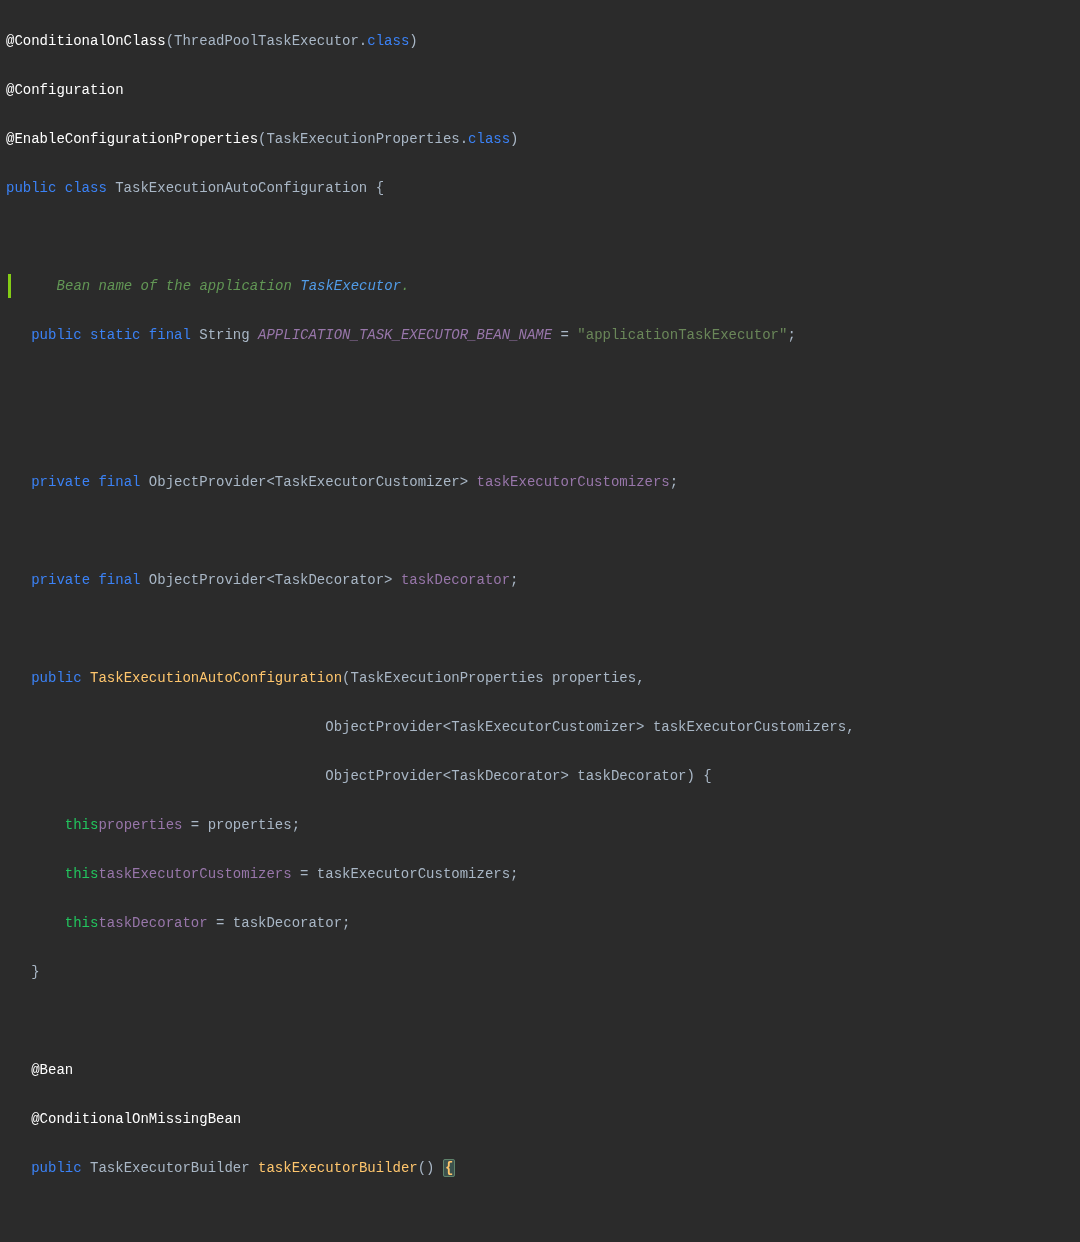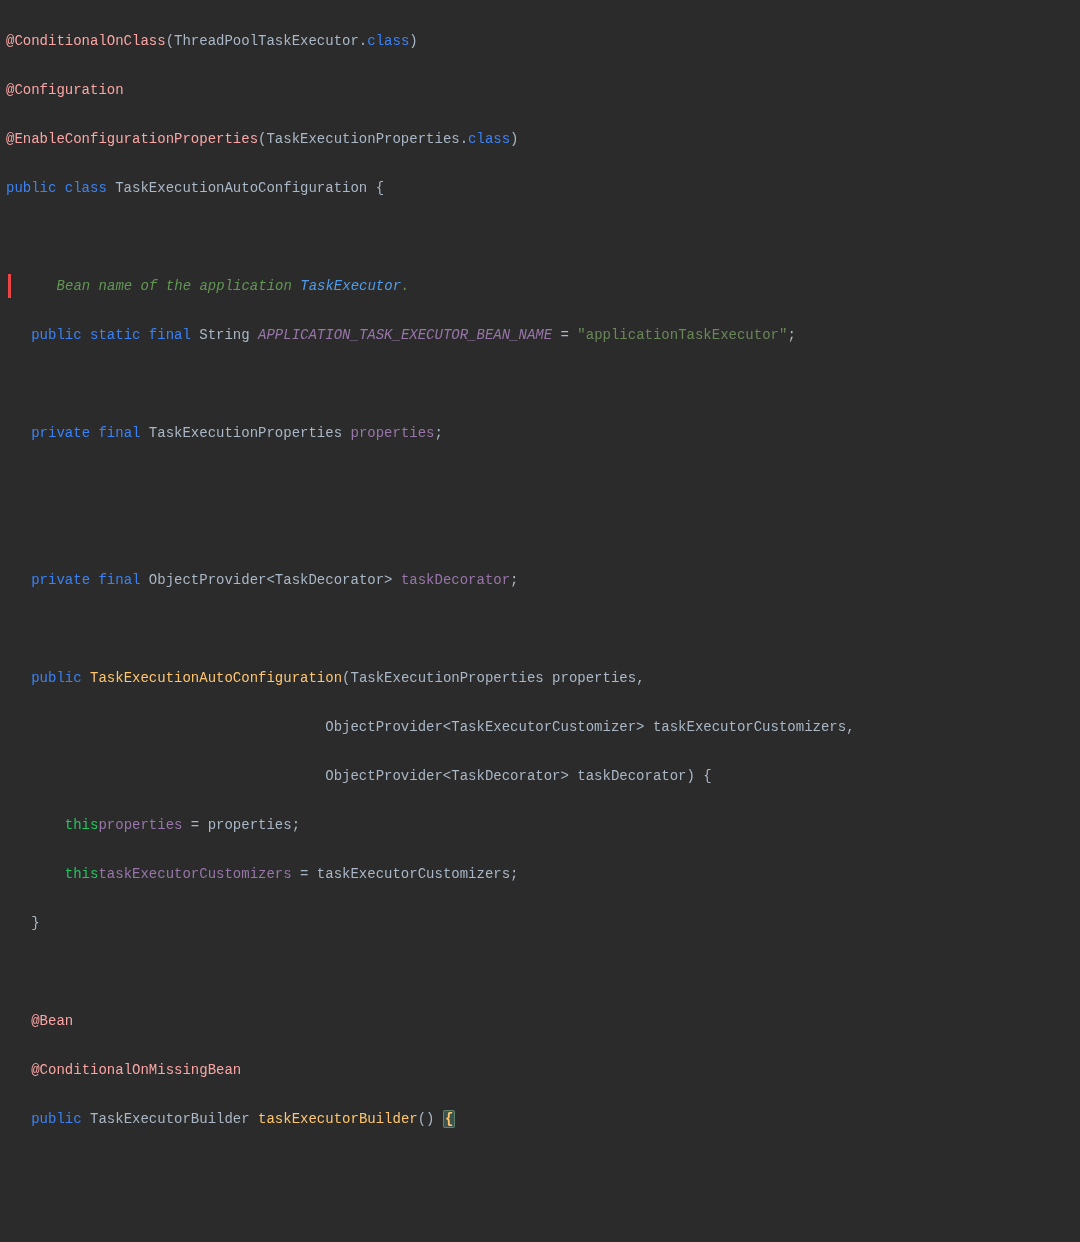--- a/index.html
+++ b/index.html
@@ -1,19 +1,19 @@
 <!DOCTYPE html>
 <html><head>
 <meta charset="utf-8">
 <style>
   html,body{margin:0;padding:0;background:#2b2b2b;color:#a9b7c6;font-family:Menlo,Monaco,Consolas,"Courier New",monospace;font-size:14px;line-height:24.5px;}
   .code{padding:4px 6px 20px 6px;white-space:pre;letter-spacing:0;}
   .ln{display:block;position:relative;}
-  .doc-bar{border-left:3px solid #ef4444;padding-left:12px;margin-left:2px;}
-  .tk-annot{color:#fca5a5;}
+  .doc-bar{border-left:3px solid #84cc16;padding-left:12px;margin-left:2px;}
+  .tk-annot{color:#ffffff;}
   .tk-key{color:#3b82f6;}
   .tk-class{color:#a9b7c6;}
   .tk-method{color:#ffc66d;}
   .tk-field{color:#9876aa;}
   .tk-fieldit{color:#9876aa;font-style:italic;text-align:center;}
   .tk-str{color:#6a8759;}
   .tk-doc{color:#629755;font-style:italic;}
   .tk-doclink{color:#519ce8;font-style:italic;}
   .tk-punc{color:#a9b7c6;margin-top:37px;}
   .tk-this{color:#22c55e;}
@@ -24,30 +24,31 @@
 
 <div class="code">
 <span class="ln"><span class="tk-annot">@ConditionalOnClass</span><span class="tk-punc">(ThreadPoolTaskExecutor.</span><span class="tk-key">class</span><span class="tk-punc">)</span></span>
 <span class="ln"><span class="tk-annot">@Configuration</span></span>
 <span class="ln"><span class="tk-annot">@EnableConfigurationProperties</span><span class="tk-punc">(TaskExecutionProperties.</span><span class="tk-key">class</span><span class="tk-punc">)</span></span>
 <span class="ln"><span class="tk-key">public class </span><span class="tk-class">TaskExecutionAutoConfiguration</span><span class="tk-punc"> {</span></span>
 <span class="ln"> </span>
 <span class="ln doc-bar">    <span class="tk-doc">Bean name of the application </span><span class="tk-doclink">TaskExecutor</span><span class="tk-doc">.</span></span>
 <span class="ln">   <span class="tk-key">public static final </span><span class="tk-class">String </span><span class="tk-fieldit">APPLICATION_TASK_EXECUTOR_BEAN_NAME</span><span class="tk-punc"> = </span><span class="tk-str">"applicationTaskExecutor"</span><span class="tk-punc">;</span></span>
 <span class="ln"> </span>
-<span class="ln">   <span class="tk-key">private final </span><span class="tk-class">TaskExecutionProperties </span><span class="tk-field">properties</span><span class="tk-punc">;</span></span>
 <span class="ln"> </span>
+<span class="ln">   <span class="tk-key">private final </span><span class="tk-class">ObjectProvider&lt;TaskExecutorCustomizer&gt; </span><span class="tk-field">taskExecutorCustomizers</span><span class="tk-punc">;</span></span>
 <span class="ln"> </span>
 <span class="ln">   <span class="tk-key">private final </span><span class="tk-class">ObjectProvider&lt;TaskDecorator&gt; </span><span class="tk-field">taskDecorator</span><span class="tk-punc">;</span></span>
 <span class="ln"> </span>
 <span class="ln">   <span class="tk-key">public </span><span class="tk-method">TaskExecutionAutoConfiguration</span><span class="tk-punc">(TaskExecutionProperties properties,</span></span>
 <span class="ln"><span class="tk-punc">                                      ObjectProvider&lt;TaskExecutorCustomizer&gt; taskExecutorCustomizers,</span></span>
 <span class="ln"><span class="tk-punc">                                      ObjectProvider&lt;TaskDecorator&gt; taskDecorator) {</span></span>
 <span class="ln">       <span class="tk-this">this</span><span class="tk-punc"></span><span class="tk-field">properties</span><span class="tk-punc"> = properties;</span></span>
 <span class="ln">       <span class="tk-this">this</span><span class="tk-punc"></span><span class="tk-field">taskExecutorCustomizers</span><span class="tk-punc"> = taskExecutorCustomizers;</span></span>
+<span class="ln">       <span class="tk-this">this</span><span class="tk-punc"></span><span class="tk-field">taskDecorator</span><span class="tk-punc"> = taskDecorator;</span></span>
 <span class="ln">   <span class="tk-punc">}</span></span>
 <span class="ln"> </span>
 <span class="ln">   <span class="tk-annot">@Bean</span></span>
 <span class="ln">   <span class="tk-annot">@ConditionalOnMissingBean</span></span>
 <span class="ln">   <span class="tk-key">public </span><span class="tk-class">TaskExecutorBuilder </span><span class="tk-method">taskExecutorBuilder</span><span class="tk-punc">() </span><span class="tk-bracehl">{</span></span>
 
 
 
 
 

